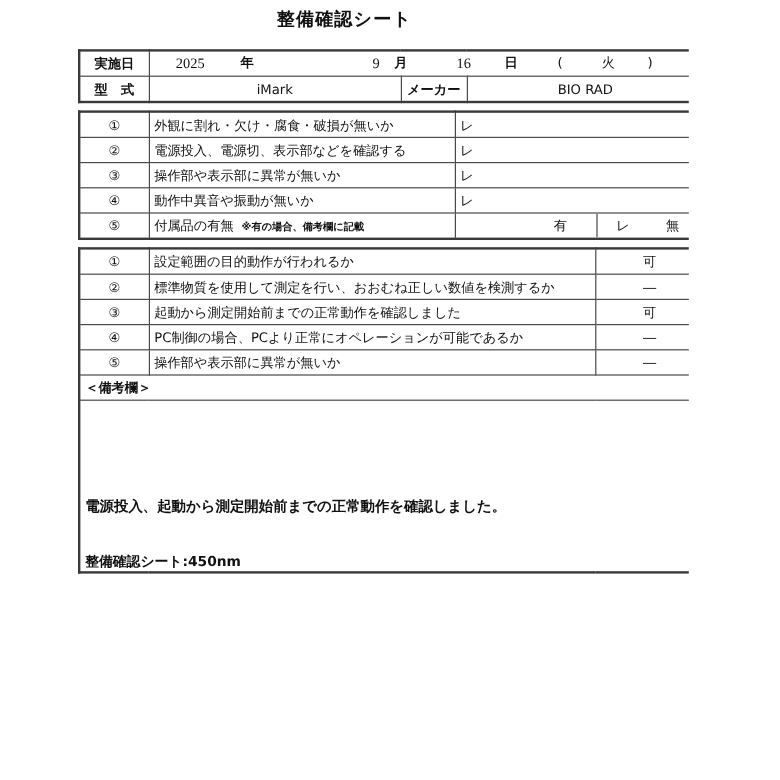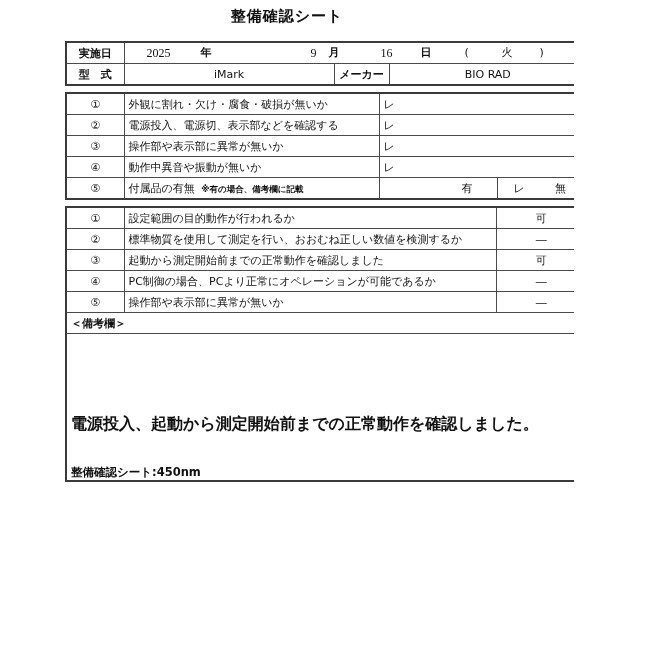--- a/index.html
+++ b/index.html
@@ -32,21 +32,21 @@
   .check{padding-left:28px;font-size:11px;}
   .result-center{text-align:center;}
 
   .split-cell{padding:0;}
   .split{display:flex;height:20px;align-items:stretch;}
   .split-left{width:114px;border-right:1px solid #4a4a4a;display:flex;align-items:center;justify-content:flex-end;padding-right:24px;box-sizing:border-box;}
   .split-right{flex:1;display:flex;align-items:center;justify-content:space-between;padding:0 16px;}
 
   .remarks-label{border-top:2px solid #3a3a3a;font-weight:bold;font-size:11.5px;height:16px;text-align:left;}
   .remarks-box{height:182px;vertical-align:top;text-align:left;}
-  .remark-line1{margin-top:80px;font-weight:bold;font-size:16px;}
+  .remark-line1{margin-top:80px;font-weight:bold;font-size:12px;}
   .remark-line2{margin-top:30px;font-weight:bold;font-size:11.5px;}
 </style>
 </head>
 <body>
 
 <div class="sheet">
 
   <div class="title">整備確認シート</div>
 
   <table class="tbl info">

